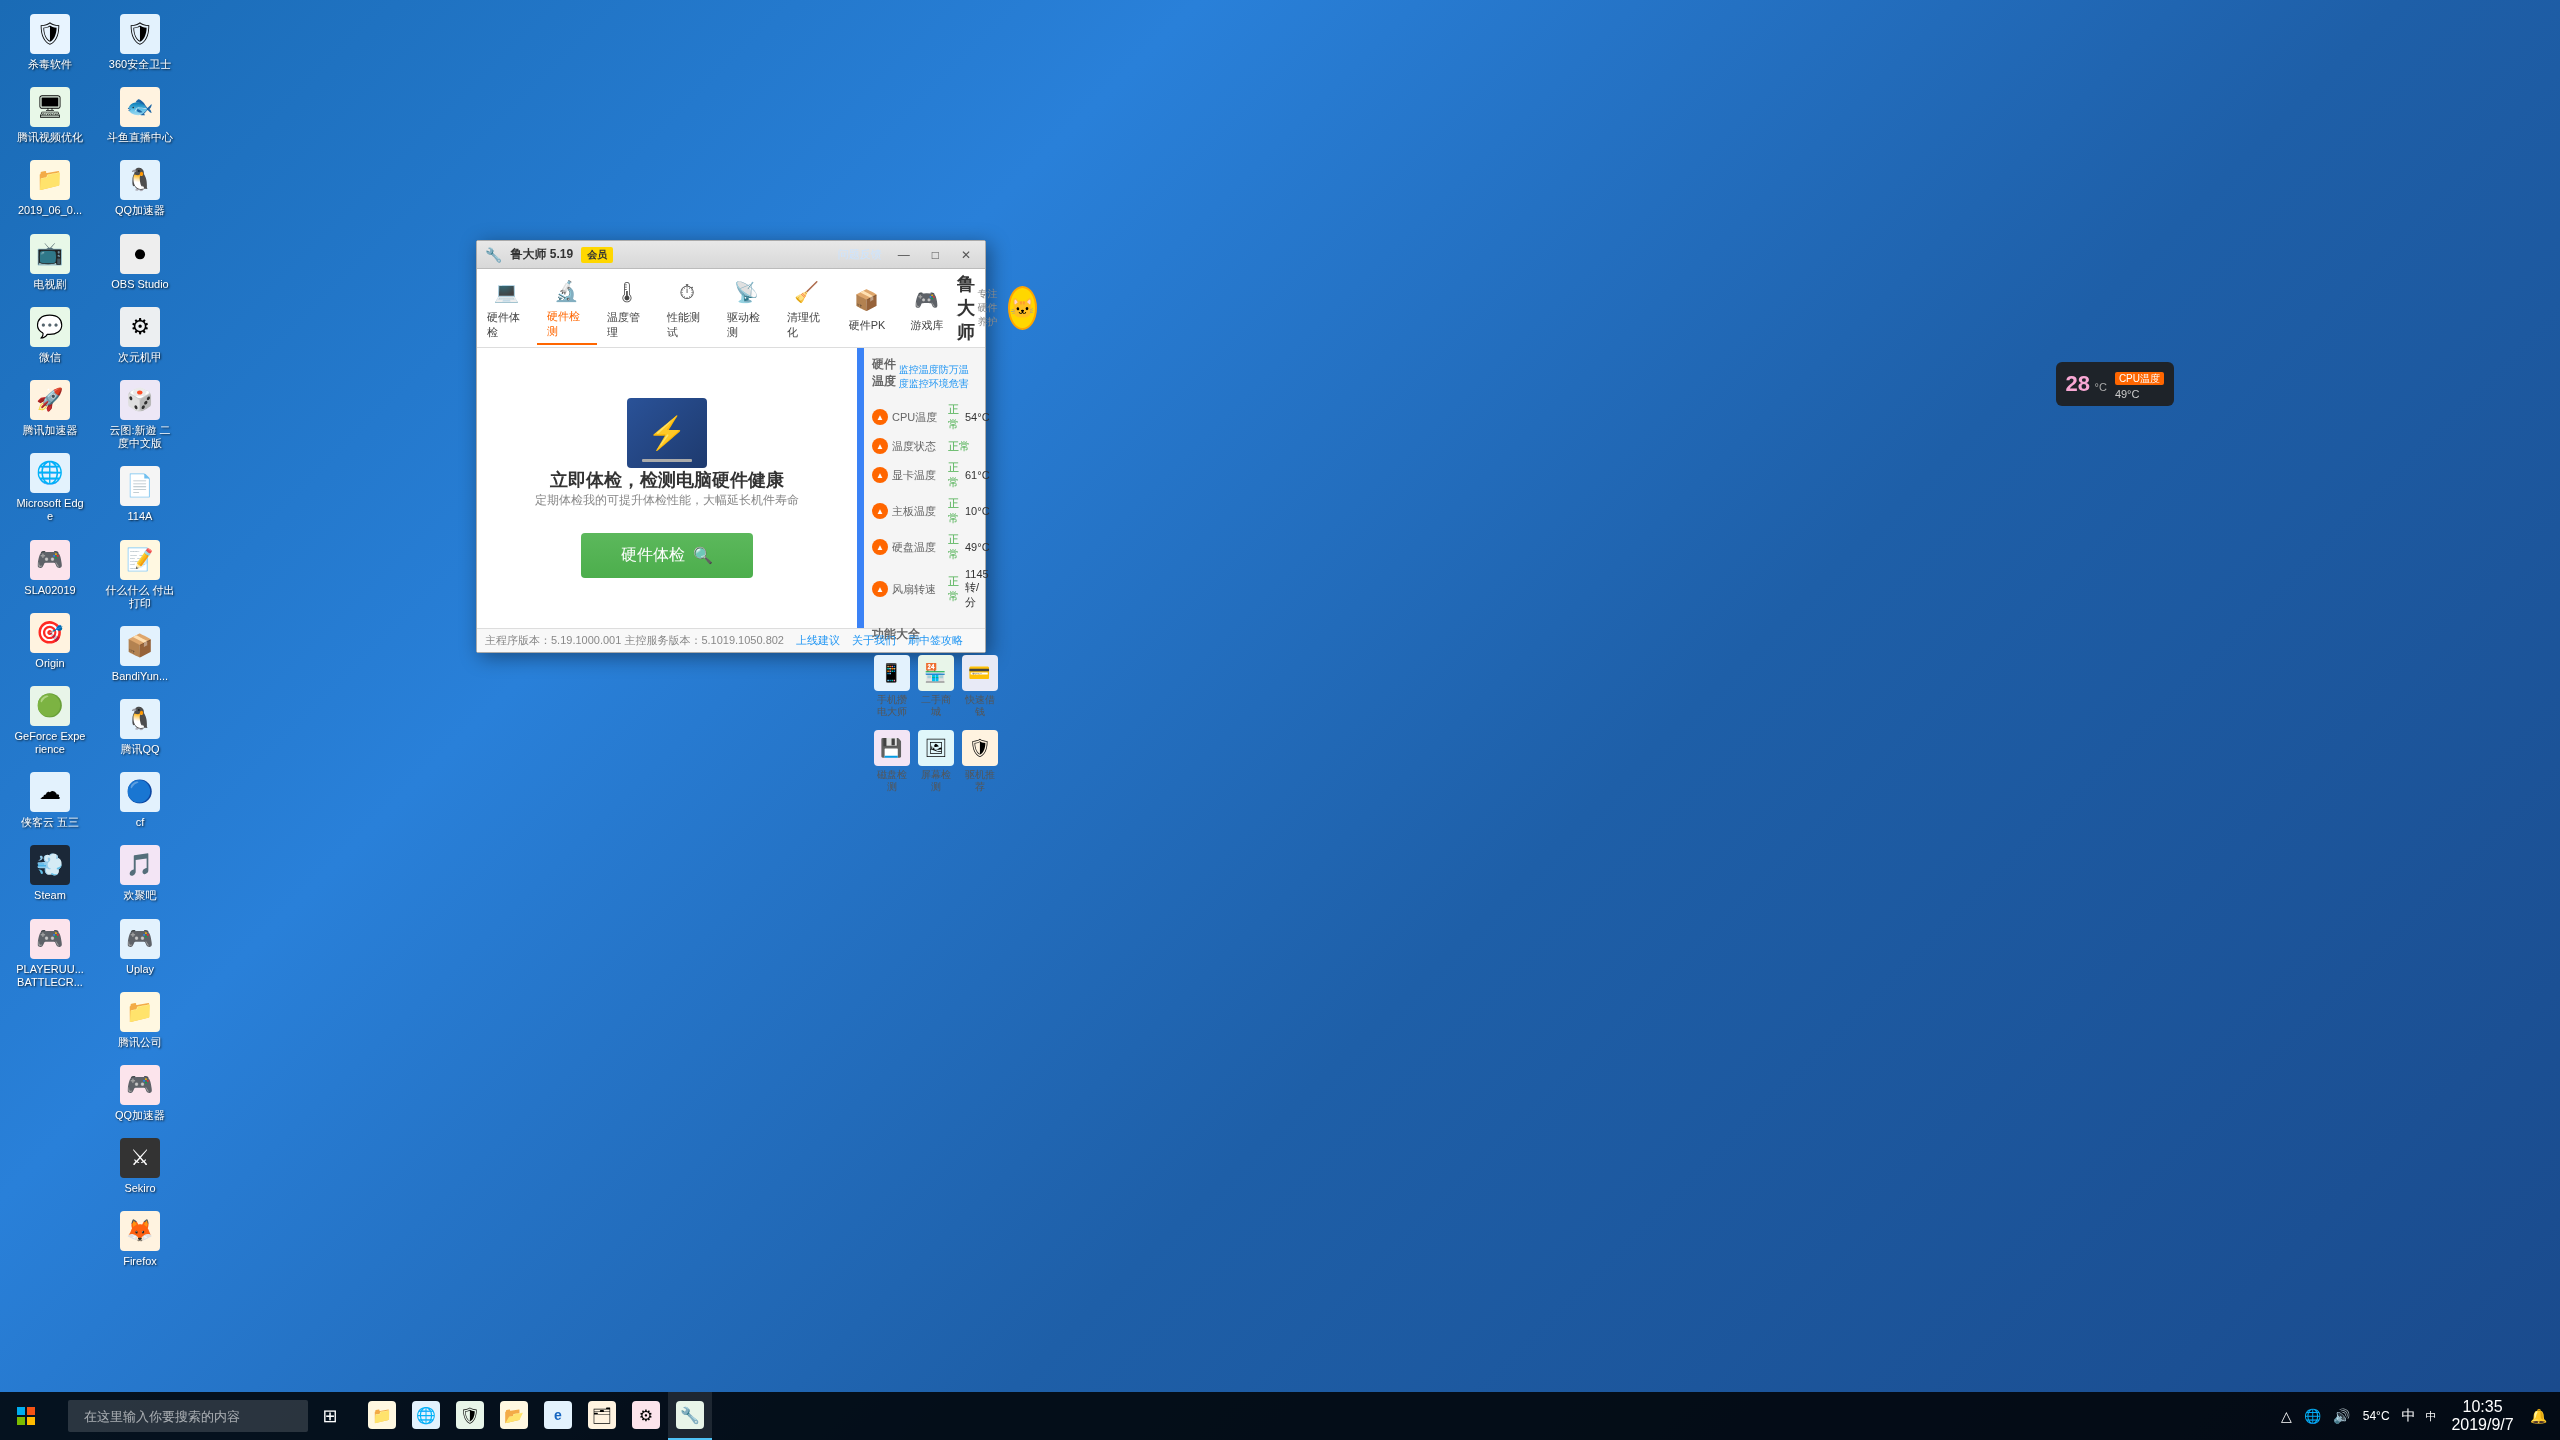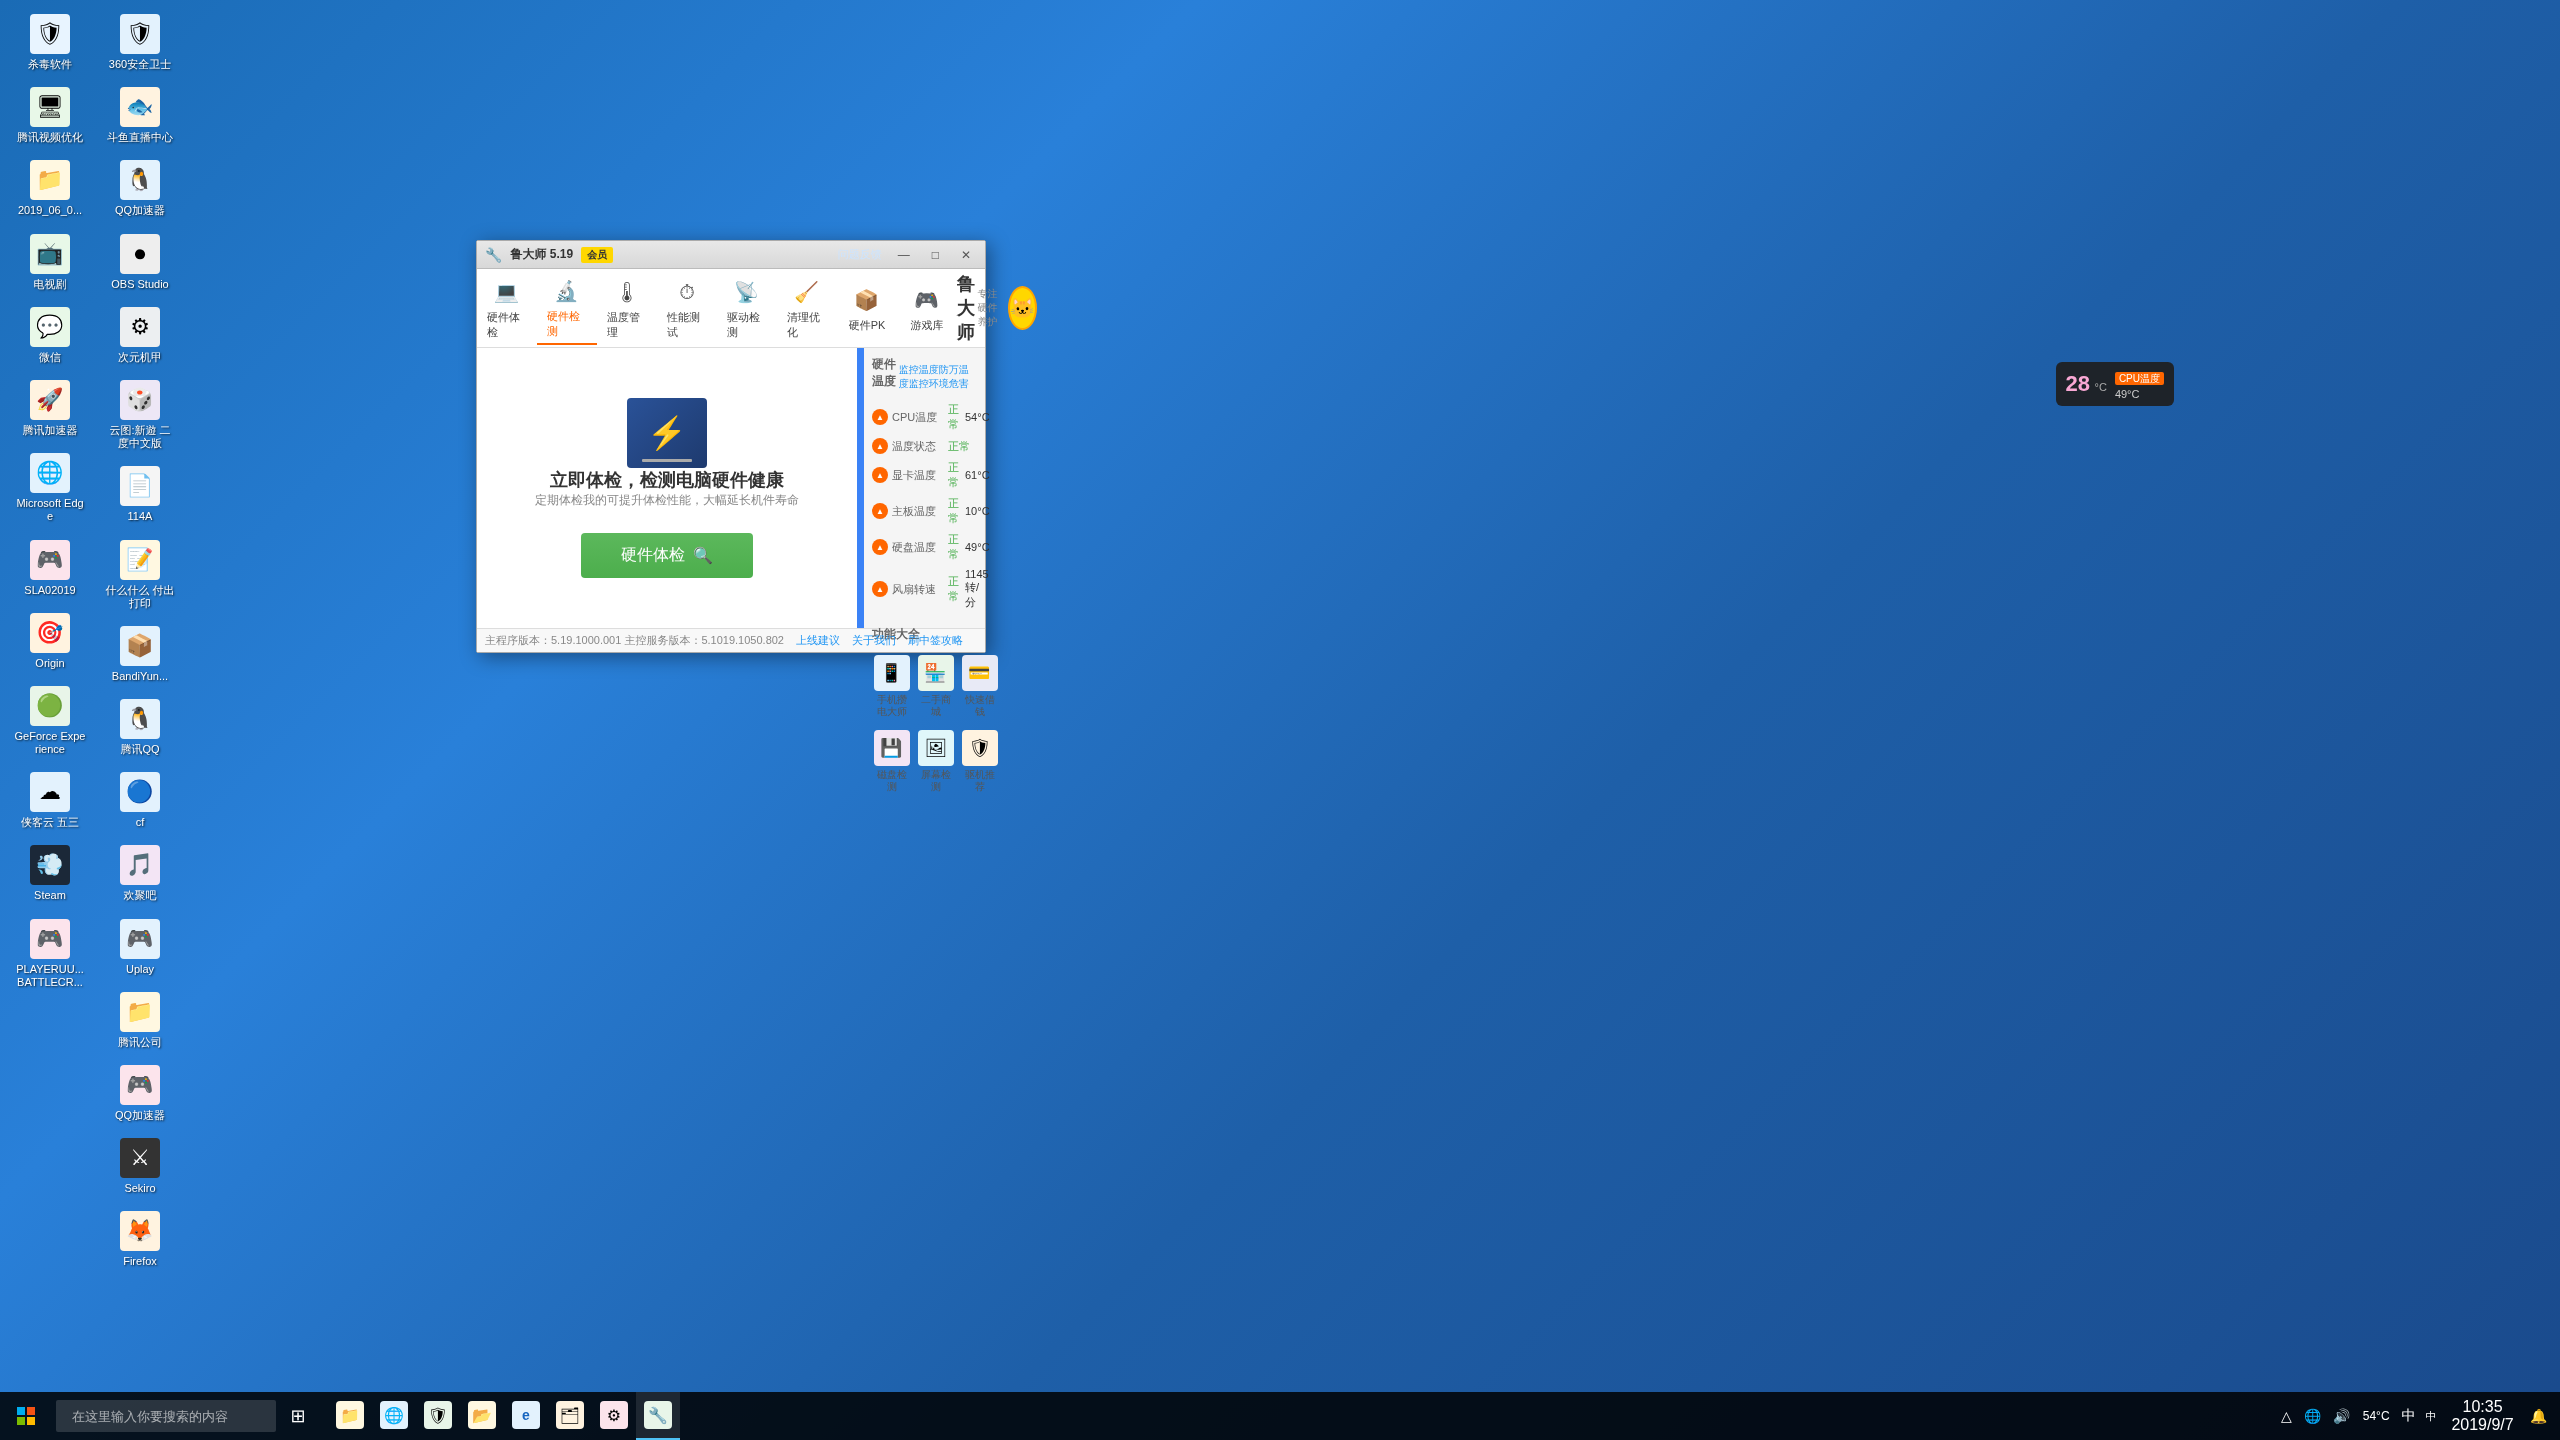--- a/index.html
+++ b/index.html
@@ -316,24 +316,24 @@
     .start-logo div:nth-child(2) { background: #f65314; }
     .start-logo div:nth-child(3) { background: #7cbb00; }
     .start-logo div:nth-child(4) { background: #ffbb00; }
 
     .taskbar-search {
       background: rgba(255,255,255,0.15);
       border: none;
       color: white;
       padding: 6px 16px;
       border-radius: 2px;
-      width: 220px;
+      width: 240px;
       font-size: 13px;
       height: 32px;
-      margin-left: 4px;
+      margin-left: 16px;
     }
     .taskbar-search::placeholder { color: rgba(255,255,255,0.6); }
 
     .taskbar-btn {
       width: 44px;
       height: 48px;
       display: flex;
       align-items: center;
       justify-content: center;
       cursor: pointer;

